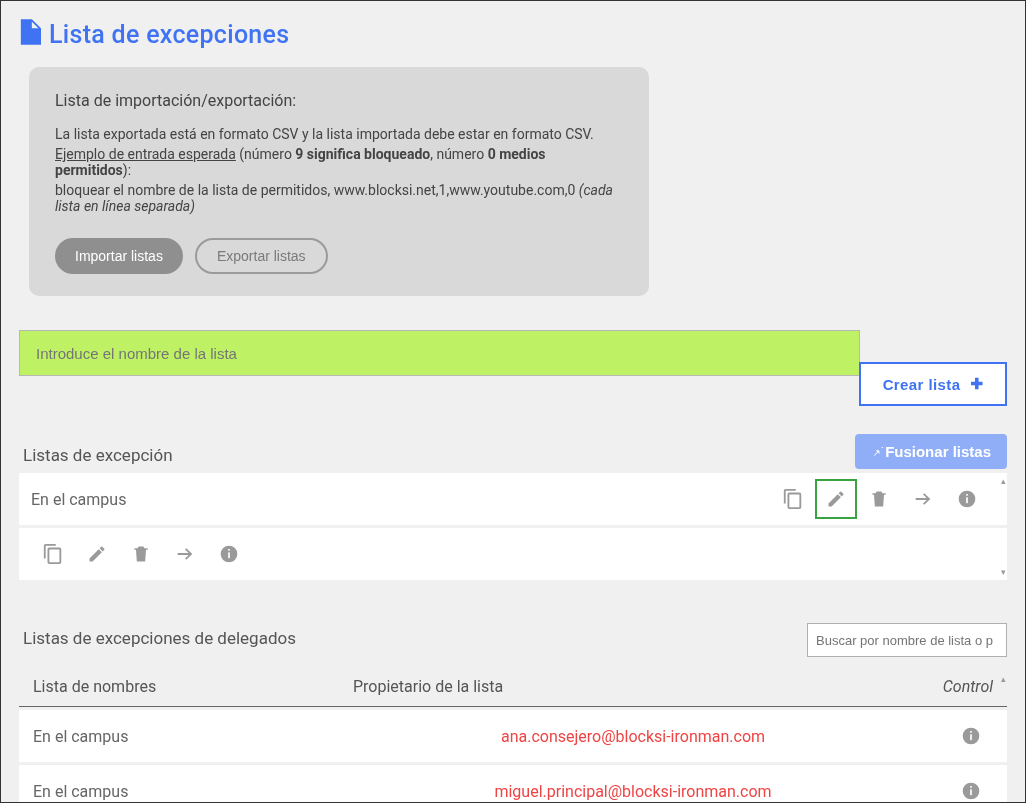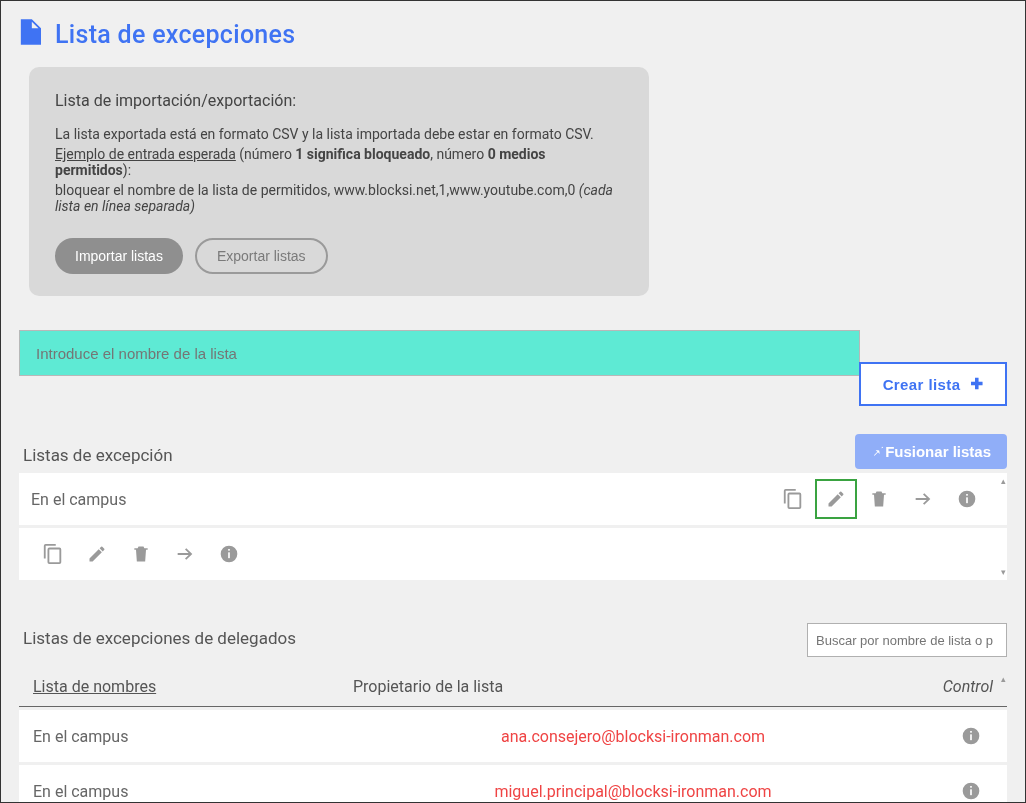--- a/index.html
+++ b/index.html
@@ -11,21 +11,21 @@
     height: 803px;
     overflow: hidden;
     border: 1px solid #333;
   }
   .page {
     padding: 18px 18px 18px 18px;
   }
   .title-row {
     display: flex;
     align-items: center;
-    gap: 14px;
+    gap: 8px;
     margin-bottom: 18px;
   }
   .title-row svg { flex: 0 0 auto; }
   .page-title {
     color: #3f73f3;
     font-size: 25px;
     font-weight: 500;
     letter-spacing: 0.3px;
   }
   .info-box {
@@ -66,21 +66,21 @@
     color: #7a7a7a;
   }
   .create-row {
     display: flex;
     margin: 0 0 28px 0;
   }
   .create-input {
     flex: 1;
     height: 46px;
     border: 1px solid #b8b8b8;
-    background: #5eead4;
+    background: #bef264;
     padding: 0 16px;
     font-size: 15px;
     color: #777;
   }
   .create-btn {
     width: 148px;
     height: 44px;
     border: 2px solid #3f73f3;
     background: #fff;
     color: #3f73f3;
@@ -179,21 +179,21 @@
     padding: 0 8px;
     font-size: 13px;
     color: #777;
   }
   .delegate-table { width: 100%; position: relative; }
   .delegate-table .thead {
     display: flex;
     padding: 6px 14px 10px 14px;
     border-bottom: 1px solid #666;
   }
-  .col-name { flex: 0 0 320px; font-size: 16px; color: #555; text-decoration: underline; }
+  .col-name { flex: 0 0 320px; font-size: 16px; color: #555; }
   .col-owner { flex: 1; font-size: 16px; color: #555; }
   .col-control { flex: 0 0 80px; text-align: right; font-size: 16px; color: #555; font-style: italic; }
   .delegate-row {
     background: #fff;
     display: flex;
     align-items: center;
     padding: 0 14px;
     height: 52px;
     margin-top: 3px;
   }
@@ -225,21 +225,21 @@
           <path fill="#3f73f3" d="M14 0H2v28h22V10L14 0zm0 2.8L21.2 10H14V2.8z"></path>
         </svg>
     </span>
     <h1 class="page-title">Lista de excepciones</h1>
   </div>
 
   <div class="info-box">
     <div class="info-heading">Lista de importación/exportación:</div>
     <div class="info-line1">La lista exportada está en formato CSV y la lista importada debe estar en formato CSV.</div>
     <div class="info-line2">
-      <span class="link">Ejemplo de entrada esperada</span><span> (número </span><b>1 significa bloqueado</b><span>, número </span><b>0 medios permitidos</b><span>):</span>
+      <span class="link">Ejemplo de entrada esperada</span><span> (número </span><b>9 significa bloqueado</b><span>, número </span><b>0 medios permitidos</b><span>):</span>
     </div>
     <div class="info-line3">
       <span>bloquear el nombre de la lista de permitidos, www.blocksi.net,1,www.youtube.com,0   </span><span class="ital">(cada lista en línea separada)</span>
     </div>
     <div class="btn-row">
       <button class="btn btn-dark">Importar listas</button>
       <button class="btn btn-outline">Exportar listas</button>
     </div>
   </div>
 

